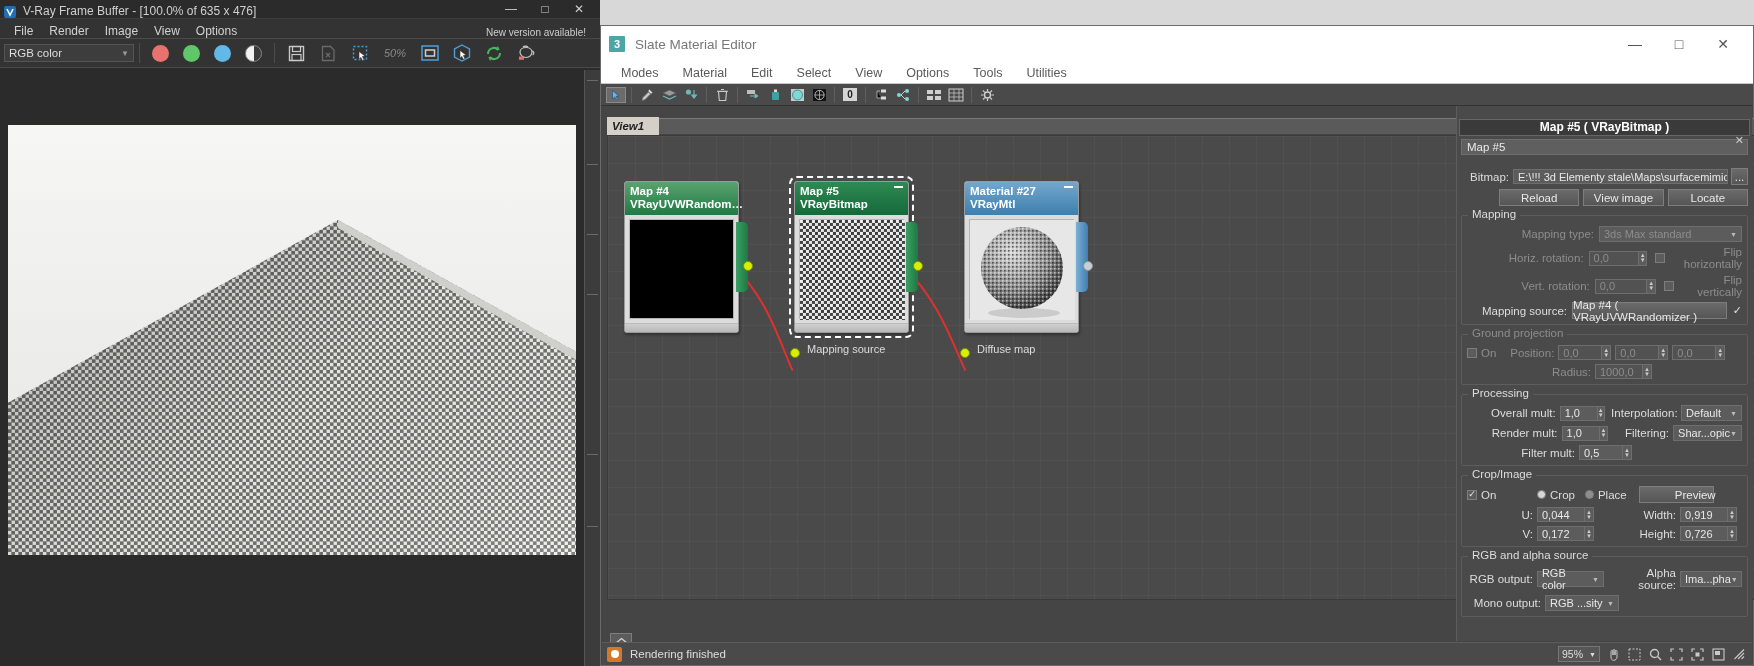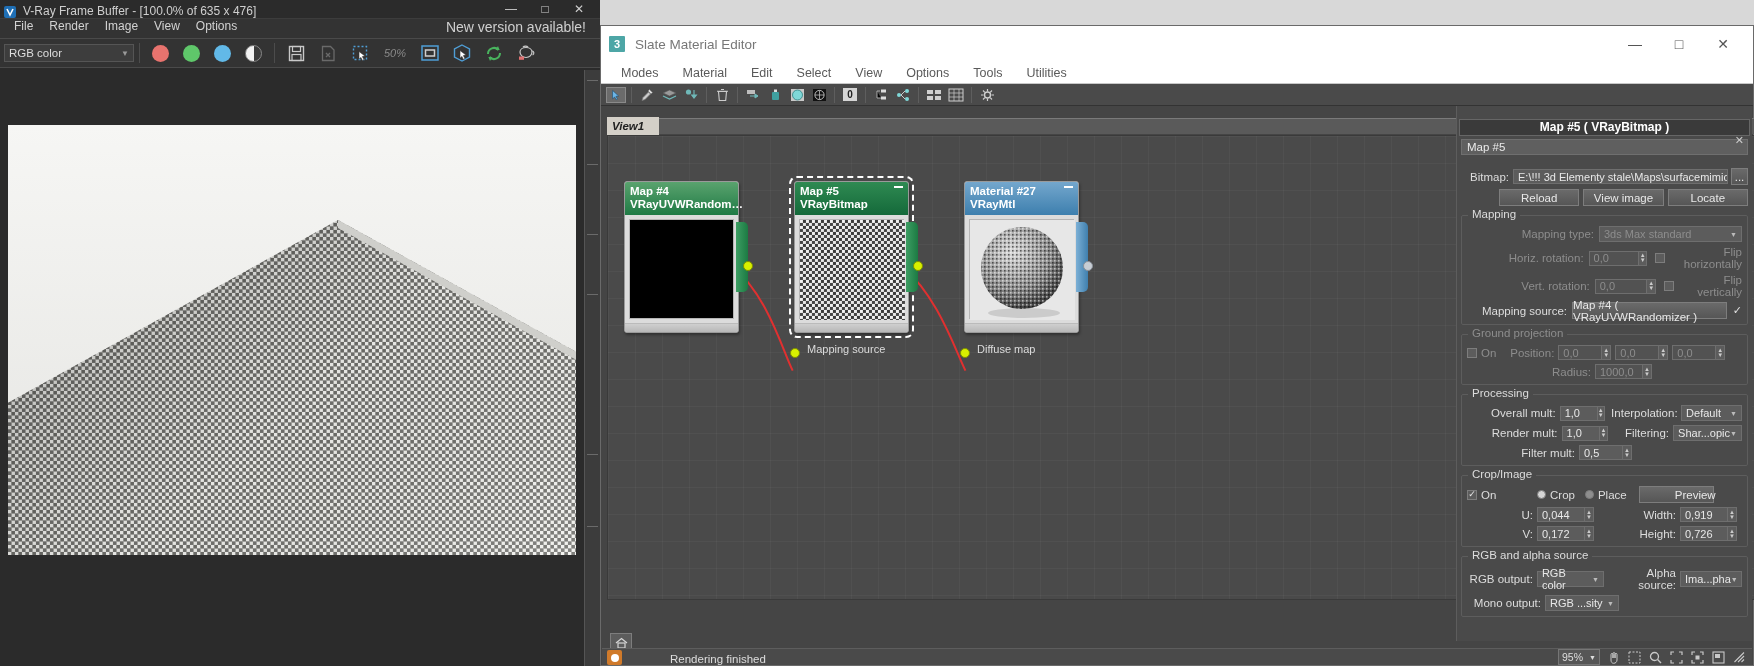--- a/index.html
+++ b/index.html
@@ -15,23 +15,23 @@
   
   .vfb { position:absolute; left:0; top:0; width:600px; height:666px; background:#2b2b2b; }
   .vfb-title { height:18px; background:#2b2b2b; display:flex; align-items:flex-end; padding:0 4px; }
   .vfb-logo { width:12px; height:12px; border-radius:2px; background:#1f6fb5; margin-right:7px;
               display:flex; align-items:center; justify-content:center; }
   .vfb-logo svg { display:block; }
   .vfb-title-text { color:#cfcfcf; font-size:12px; flex:1; }
   .winbtns { display:flex; align-items:center; gap:0; }
   .winbtn { width:34px; height:18px; display:flex; align-items:center; justify-content:center;
             color:#cfcfcf; font-size:12px; }
-  .vfb-menubar { height:20px; background:#333; display:flex; align-items:flex-start; padding:0 6px; border-top:1px solid #3c3c3c; }
+  .vfb-menubar { height:20px; background:#333; display:flex; align-items:flex-end; padding:0 6px; border-top:1px solid #3c3c3c; }
   .vfb-menubar .mi { color:#d2d2d2; font-size:12px; padding:0 8px; }
-  .vfb-newver { margin-left:auto; color:#cfcfcf; font-size:14px; padding-right:8px; }
+  .vfb-newver { margin-left:auto; color:#cfcfcf; font-size:10px; padding-right:8px; }
   .vfb-toolbar { height:30px; background:#333; display:flex; align-items:center; padding:0 4px;
                  border-top:1px solid #4a4a4a; border-bottom:1px solid #4a4a4a; }
   .combo { width:130px; height:18px; background:#3d3d3d; border:1px solid #555; color:#ddd;
            font-size:11.5px; display:flex; align-items:center; padding:0 4px; }
   .combo .arrow { margin-left:auto; color:#999; font-size:8px; }
   .tb-sep { width:1px; height:20px; background:#4c4c4c; margin:0 5px; }
   .chan { width:17px; height:17px; border-radius:50%; margin:0 7px; }
   .chan.r { background:#e8736e; } .chan.g { background:#5fc76a; } .chan.b { background:#62b9e8; }
   .chan.a { background:linear-gradient(90deg,#f2f2f2 50%, #3a3a3a 50%); border:1px solid #888; }
   .ticon { width:22px; height:22px; margin:0 5px; display:flex; align-items:center; justify-content:center;
@@ -101,22 +101,22 @@
   .out-tab.blue { background:linear-gradient(90deg,#7cb0d6,#3f7fae); }
   .port { position:absolute; width:10px; height:10px; border-radius:50%; background:#d8f000;
           border:1px solid #7f8f00; }
   .port.gray { background:#c7cdd4; border-color:#8a9099; }
   .port-label { position:absolute; color:#dcdcdc; font-size:11px; white-space:nowrap; }
 
   .btn-home { position:absolute; left:8px; bottom:12px; width:22px; height:20px; background:#5c5c5c;
               border:1px solid #7d7d7d; display:flex; align-items:center; justify-content:center; }
 
   
-  .statusbar { position:absolute; left:1px; right:1px; bottom:0; height:17px; background:#4a4a4a;
-               border-top:1px solid #5d5d5d; display:flex; align-items:flex-end; padding:0 5px;gap:40px; }
+  .statusbar { position:absolute; left:1px; right:1px; bottom:0; height:23px; background:#4a4a4a;
+               border-top:1px solid #5d5d5d; display:flex; align-items:center; padding:0 5px; }
   .sb-icon { width:15px; height:15px; background:#d07a2a; border-radius:2px; margin-right:8px;
              display:flex; align-items:center; justify-content:center; }
   .sb-text { color:#ddd; font-size:11.5px; }
   .sb-right { margin-left:auto; display:flex; align-items:center; gap:5px; }
   .zoombox { width:42px; height:16px; background:#565656; border:1px solid #767676; color:#ddd;
              font-size:10.5px; display:flex; align-items:center; padding:0 3px; }
   .zoombox .arrow { margin-left:auto; font-size:7px; }
   .sbi { width:16px; height:16px; display:flex; align-items:center; justify-content:center; color:#c9c9c9; }
 
   

